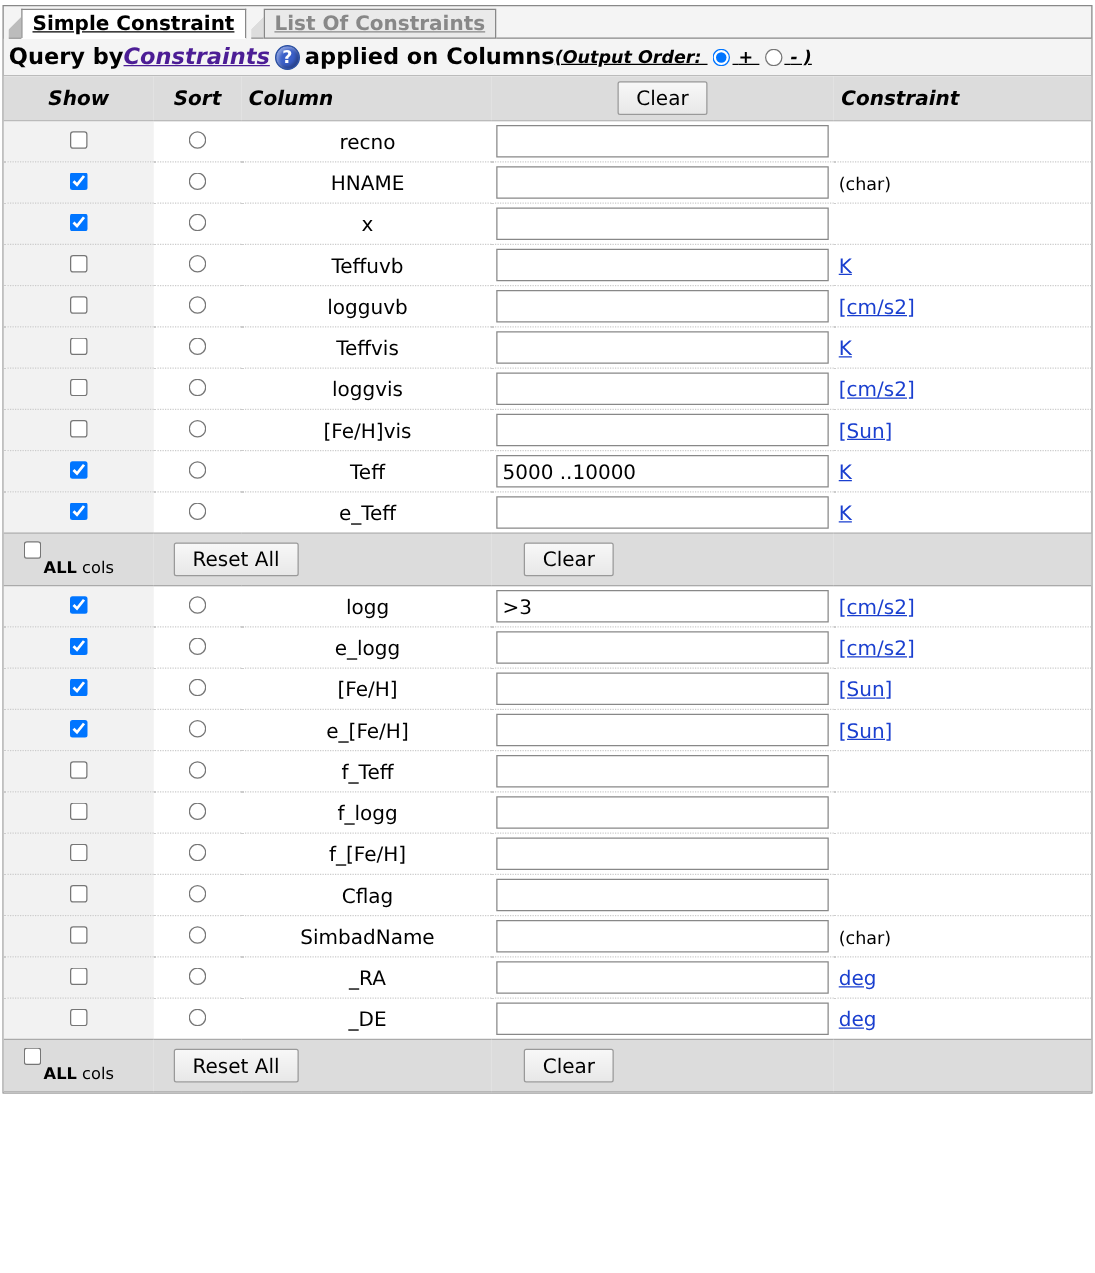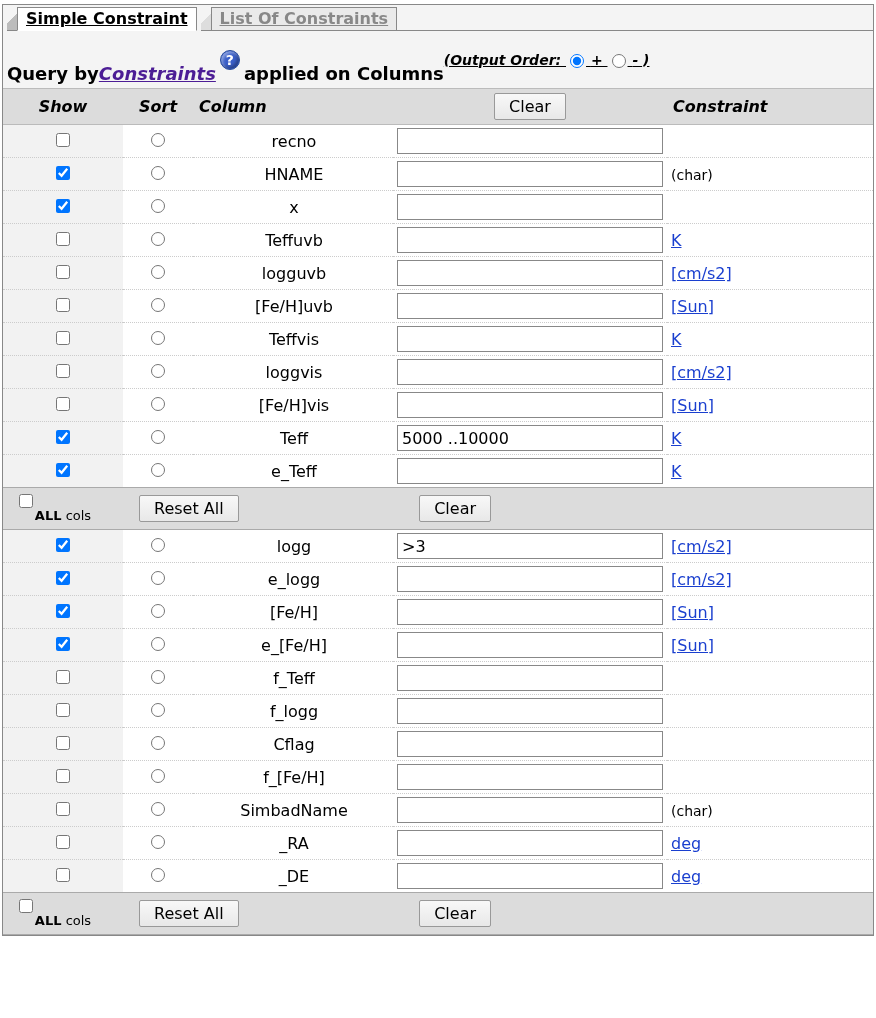--- a/index.html
+++ b/index.html
@@ -53,21 +53,21 @@
   }
   .query-line {
     padding: 4px 4px 4px 4px;
     font-size: 18px;
     display: flex;
     align-items: center;
     flex-wrap: wrap;
     border-bottom: 1px solid #bbb;
     background: #f4f4f4;
   }
-  .query-line .bold { font-weight: bold; margin-top: 28px; }
+  .query-line .bold { font-weight: bold; }
   .query-line a { color: #4c1d95; text-decoration: underline; font-style: italic; }
   .help-icon {
     display: inline-flex;
     width: 20px;
     height: 20px;
     border-radius: 50%;
     background: #3a5fc8;
     color: #fff;
     align-items: center;
     justify-content: center;
@@ -208,27 +208,20 @@
         <tr>
           <td class="col-show"><input type="checkbox" style=""></td>
           <td class="col-sort"><input type="radio" name="sortcol" style=""></td>
           <td class="col-name">logguvb</td>
           <td class="col-input"><input type="text" style=""></td>
           <td class="col-unit"><a href="#">[cm/s2]</a></td>
         </tr>
         <tr>
           <td class="col-show"><input type="checkbox" style=""></td>
           <td class="col-sort"><input type="radio" name="sortcol" style=""></td>
-          <td class="col-name">[Fe/H]uvb</td>
-          <td class="col-input"><input type="text" style=""></td>
-          <td class="col-unit"><a href="#">[Sun]</a></td>
-        </tr>
-        <tr>
-          <td class="col-show"><input type="checkbox" style=""></td>
-          <td class="col-sort"><input type="radio" name="sortcol" style=""></td>
           <td class="col-name">Teffvis</td>
           <td class="col-input"><input type="text" style=""></td>
           <td class="col-unit"><a href="#">K</a></td>
         </tr>
         <tr>
           <td class="col-show"><input type="checkbox" style=""></td>
           <td class="col-sort"><input type="radio" name="sortcol" style=""></td>
           <td class="col-name">loggvis</td>
           <td class="col-input"><input type="text" style=""></td>
           <td class="col-unit"><a href="#">[cm/s2]</a></td>
@@ -309,28 +302,28 @@
         <tr>
           <td class="col-show"><input type="checkbox" style=""></td>
           <td class="col-sort"><input type="radio" name="sortcol" style=""></td>
           <td class="col-name">f_logg</td>
           <td class="col-input"><input type="text" style=""></td>
           <td class="col-unit"></td>
         </tr>
         <tr>
           <td class="col-show"><input type="checkbox" style=""></td>
           <td class="col-sort"><input type="radio" name="sortcol" style=""></td>
+          <td class="col-name">f_[Fe/H]</td>
+          <td class="col-input"><input type="text" style=""></td>
+          <td class="col-unit"></td>
+        </tr>
+        <tr>
+          <td class="col-show"><input type="checkbox" style=""></td>
+          <td class="col-sort"><input type="radio" name="sortcol" style=""></td>
           <td class="col-name">Cflag</td>
-          <td class="col-input"><input type="text" style=""></td>
-          <td class="col-unit"></td>
-        </tr>
-        <tr>
-          <td class="col-show"><input type="checkbox" style=""></td>
-          <td class="col-sort"><input type="radio" name="sortcol" style=""></td>
-          <td class="col-name">f_[Fe/H]</td>
           <td class="col-input"><input type="text" style=""></td>
           <td class="col-unit"></td>
         </tr>
         <tr>
           <td class="col-show"><input type="checkbox" style=""></td>
           <td class="col-sort"><input type="radio" name="sortcol" style=""></td>
           <td class="col-name">SimbadName</td>
           <td class="col-input"><input type="text" style=""></td>
           <td class="col-unit"><span class="char-note">(char)</span></td>
         </tr>

